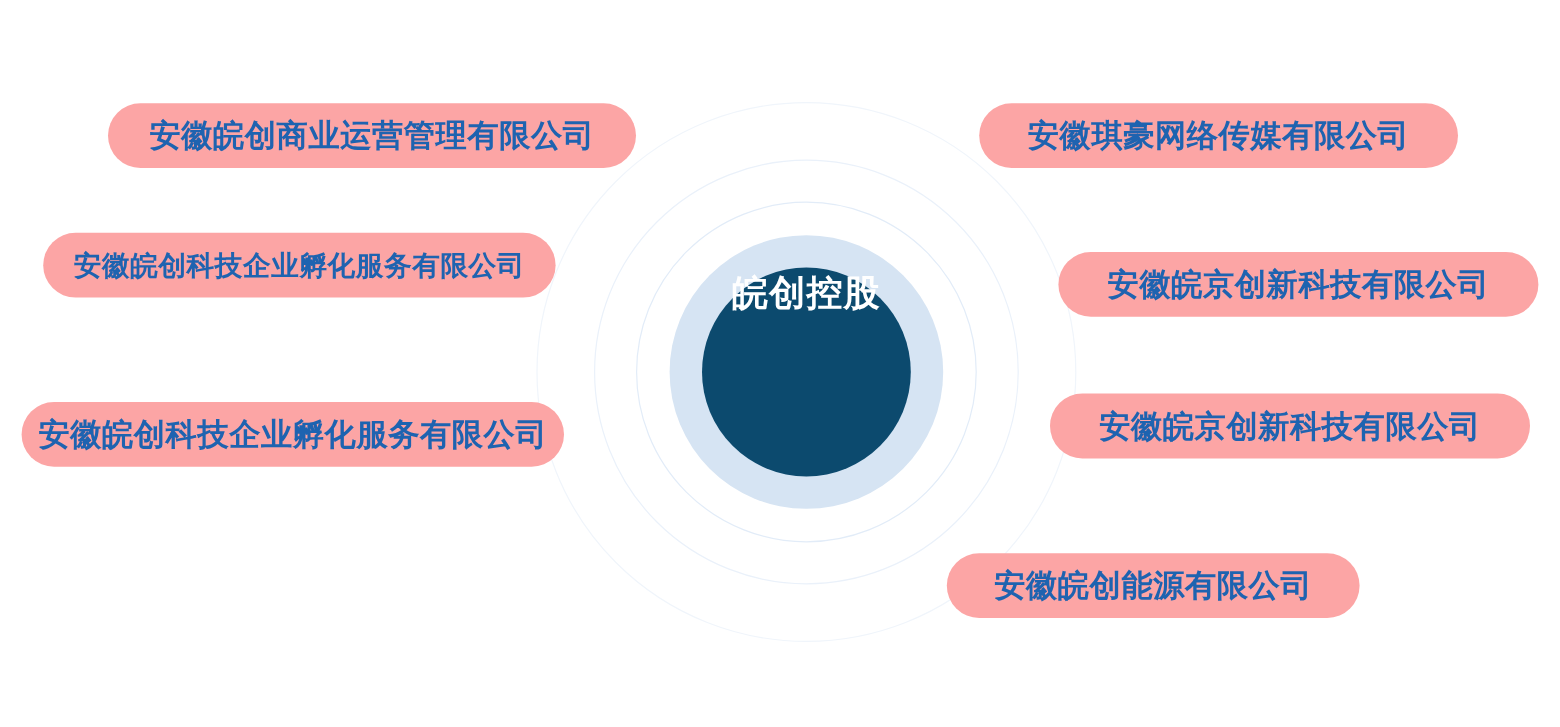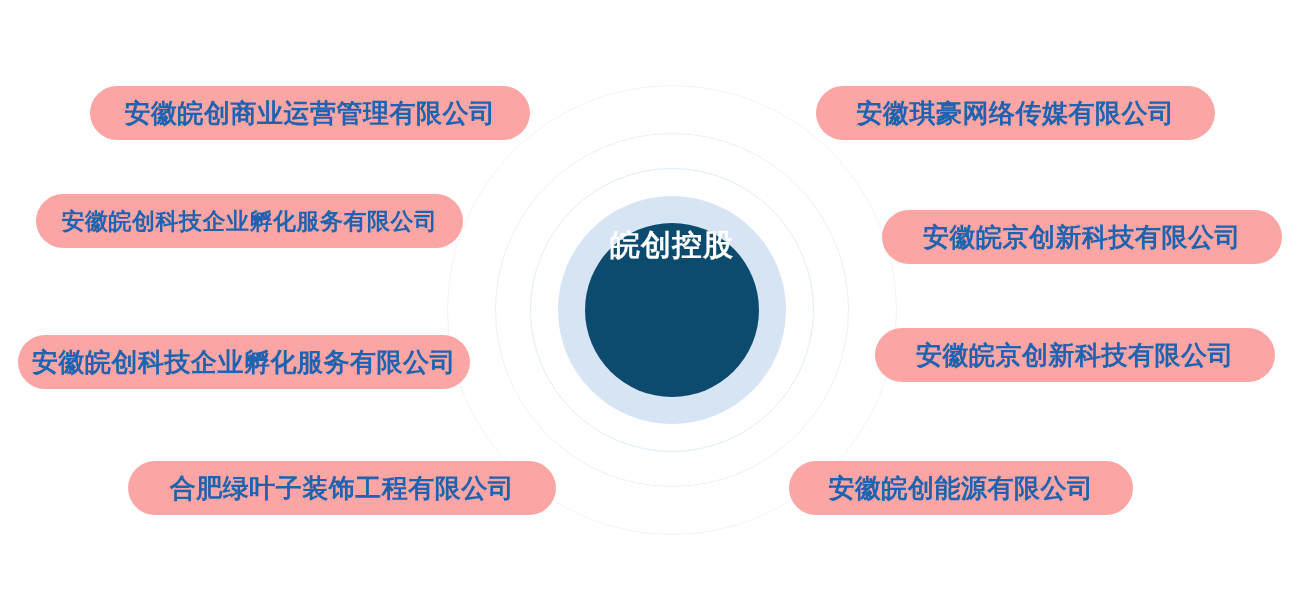--- a/index.html
+++ b/index.html
@@ -37,23 +37,20 @@
 
   <div class="pill" style="left:90px; top:86px; width:440px;">
     <span class="pill-label">安徽皖创商业运营管理有限公司</span>
   </div>
   <div class="pill" style="left:36px; top:194px; width:427px;">
     <span class="pill-label small">安徽皖创科技企业孵化服务有限公司</span>
   </div>
   <div class="pill" style="left:18px; top:335px; width:452px;">
     <span class="pill-label">安徽皖创科技企业孵化服务有限公司</span>
   </div>
-  <div class="pill" style="left:128px; top:461px; width:428px;">
-    <span class="pill-label">合肥绿叶子装饰工程有限公司</span>
-  </div>
 
   <div class="pill" style="left:816px; top:86px; width:399px;">
     <span class="pill-label">安徽琪豪网络传媒有限公司</span>
   </div>
   <div class="pill" style="left:882px; top:210px; width:400px;">
     <span class="pill-label">安徽皖京创新科技有限公司</span>
   </div>
   <div class="pill" style="left:875px; top:328px; width:400px;">
     <span class="pill-label">安徽皖京创新科技有限公司</span>
   </div>

